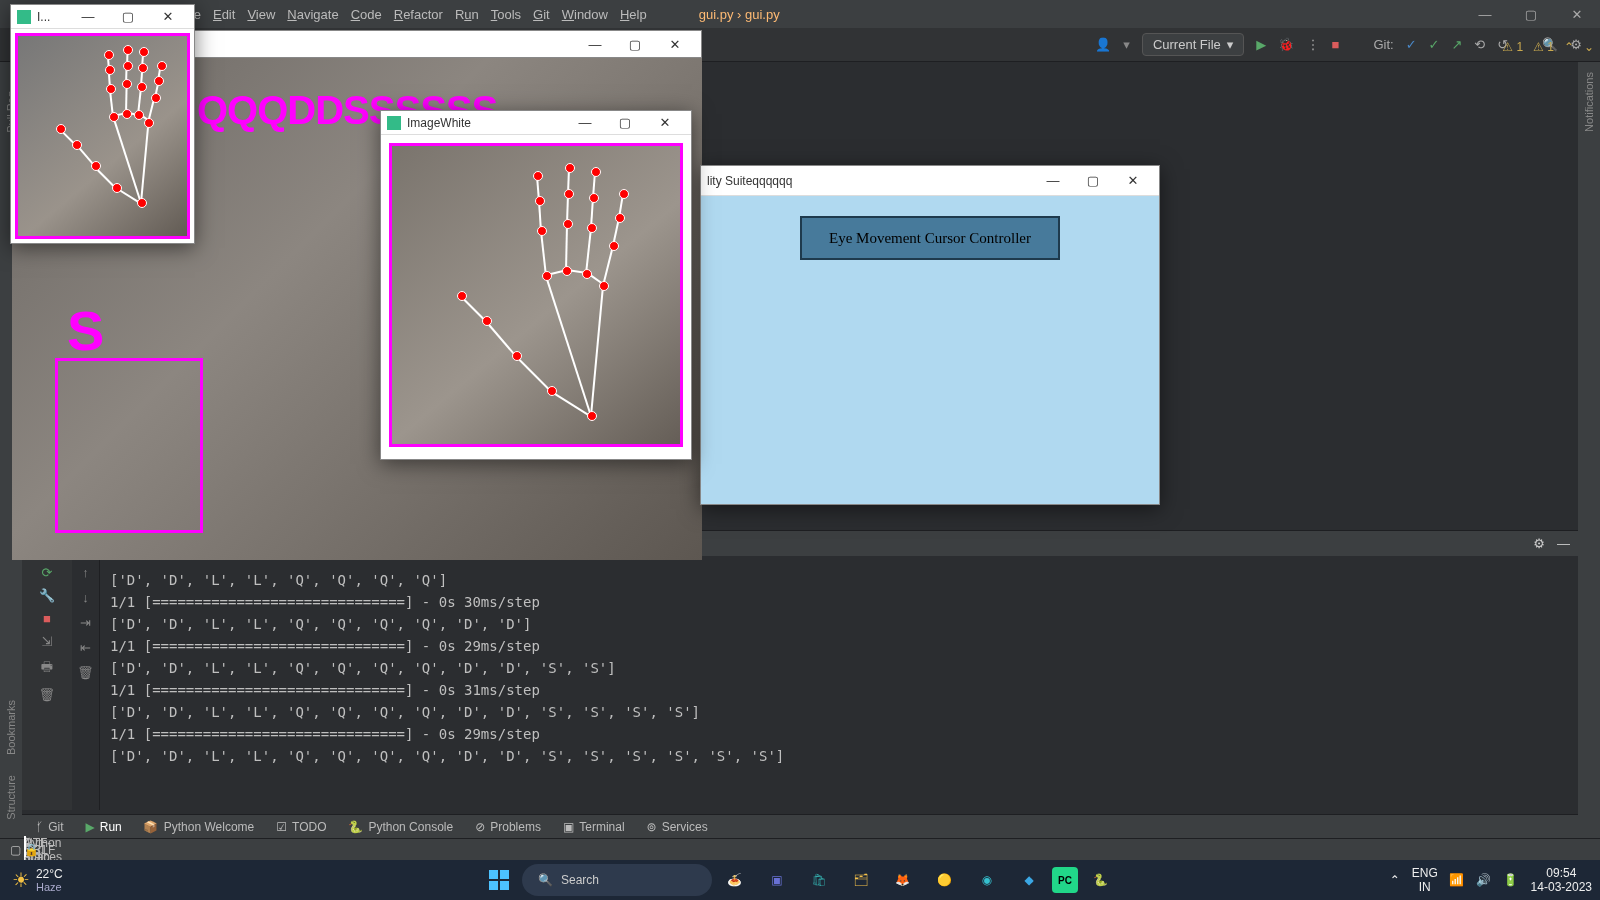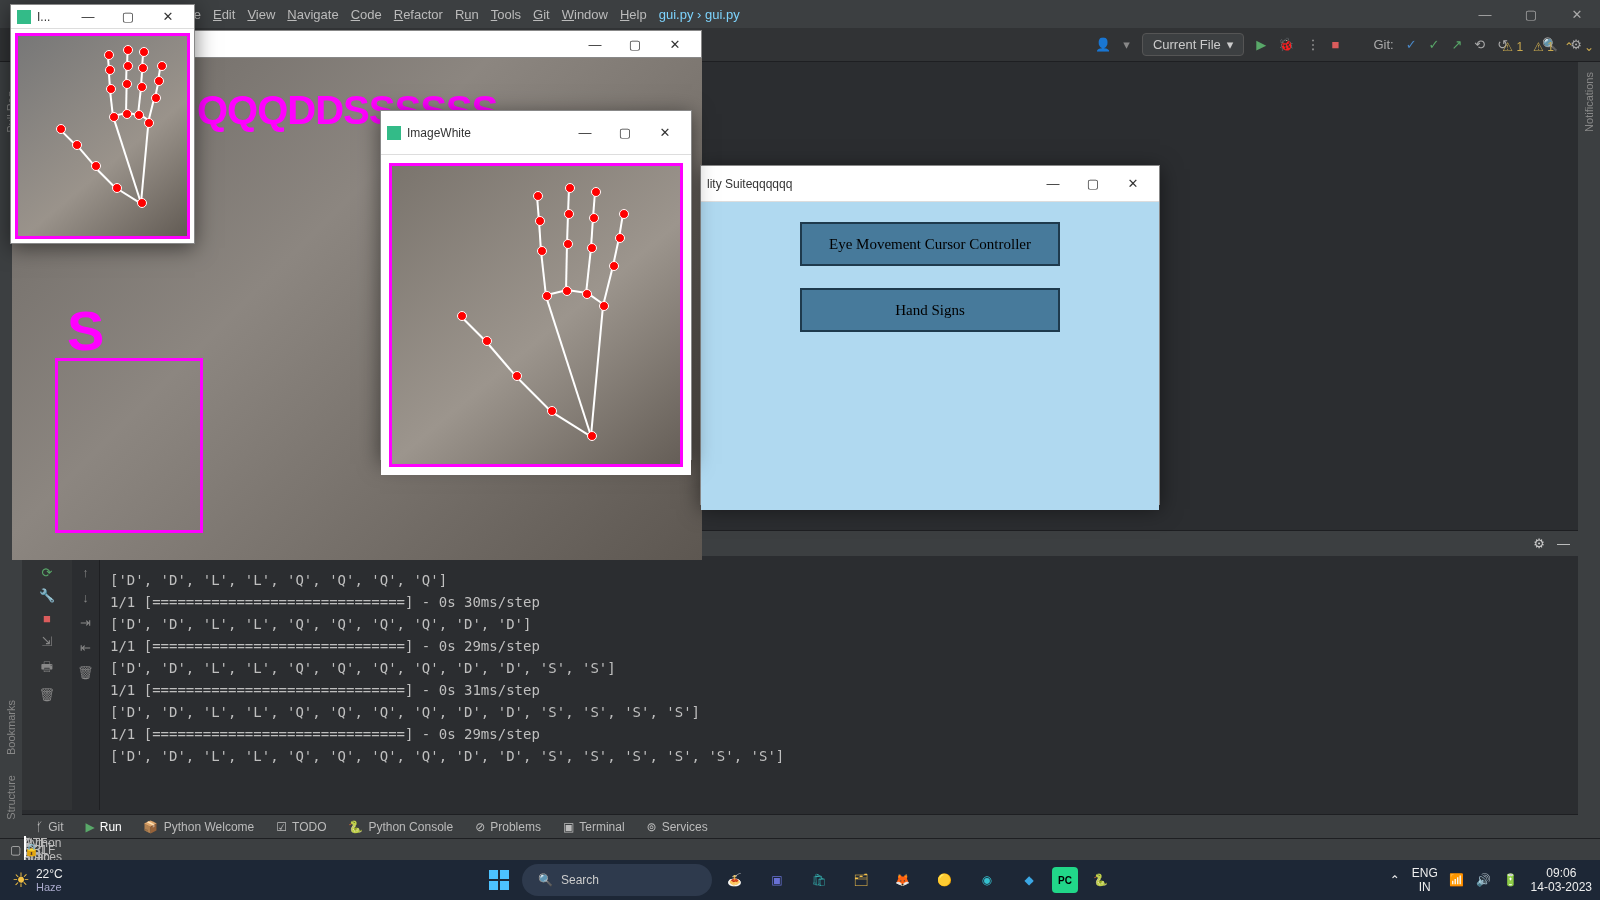--- a/index.html
+++ b/index.html
@@ -1,20 +1,20 @@
 <!DOCTYPE html>
 <html><head>
 <meta charset="utf-8">
 <style>
   *{box-sizing:border-box;margin:0;padding:0;font-family:"Segoe UI",Arial,sans-serif}
   html,body{width:1600px;height:900px;overflow:hidden;background:#2b2d30;color:#bbb;font-size:13px;position:relative}
   
   #ide-menu{position:absolute;left:0;top:0;right:0;height:28px;background:#3c3f41;display:flex;align-items:center;padding-left:180px;gap:12px;color:#bbb;z-index:5}
   #ide-menu span{cursor:default}
-  #ide-menu .bc{color:#7dd3fc}
+  #ide-menu .bc{margin-left:40px;color:#fdba74}
   #ide-close{position:absolute;right:0;top:0;display:flex;height:28px}
   #ide-close div{width:46px;display:flex;align-items:center;justify-content:center;color:#aaa}
   
   #ide-tool{position:absolute;left:0;top:28px;right:0;height:34px;background:#313335;display:flex;align-items:center;justify-content:flex-end;padding:0 18px;gap:12px;z-index:5;border-bottom:1px solid #1e1f22}
   .run-sel{background:#3c3f41;border:1px solid #555;border-radius:4px;padding:3px 10px;display:flex;align-items:center;gap:6px;color:#ccc}
   .tgreen{color:#59a869}.tred{color:#db5c5c}.tgray{color:#aaa}
   
   .gutter{position:absolute;top:62px;bottom:40px;width:22px;background:#3c3f41;z-index:4;display:flex;flex-direction:column;align-items:center;gap:20px;padding-top:20px;color:#888;font-size:11px}
   #gut-l{left:0}#gut-r{right:0}
   .vtxt{writing-mode:vertical-rl;transform:rotate(180deg)}
@@ -38,21 +38,21 @@
   
   #taskbar{position:absolute;left:0;right:0;bottom:0;height:40px;background:#1d2736;display:flex;align-items:center;z-index:100;color:#eee;font-size:12px}
   #weather{display:flex;align-items:center;gap:6px;padding:0 12px}
   #tb-center{position:absolute;left:50%;transform:translateX(-50%);display:flex;align-items:center;gap:4px}
   .tbicon{width:38px;height:38px;display:flex;align-items:center;justify-content:center;border-radius:4px}
   #search{display:flex;align-items:center;gap:8px;background:#2e3a4d;border-radius:20px;height:32px;padding:0 16px;color:#ccc;width:190px}
   #tray{position:absolute;right:8px;display:flex;align-items:center;gap:12px}
   #tray .clk{text-align:center;line-height:14px}
   
   .win{position:absolute;background:#fff;border:1px solid #888;box-shadow:0 4px 20px rgba(0,0,0,.5);z-index:50}
-  .titlebar{height:36px;background:#fff;display:flex;align-items:center;padding:0 6px;border-bottom:1px solid #ddd}
+  .titlebar{height:30px;background:#fff;display:flex;align-items:center;padding:0 6px;border-bottom:1px solid #ddd}
   .titlebar .ico{width:14px;height:14px;background:#3b8; margin-right:6px}
   .titlebar .ttl{flex:1;font-size:12px;color:#333}
   .titlebar .wc{width:40px;text-align:center;color:#333}
   
   #tkwin{left:700px;top:165px;width:460px;height:340px;background:#fff;z-index:55}
   #tkwin .titlebar{background:#fff}
   #tkbody{background:#b0d9f0;height:calc(100% - 30px);display:flex;flex-direction:column;align-items:center;padding:20px;gap:22px}
   #tkbody h1{font-family:Georgia,serif;font-weight:900;font-size:30px;color:#000}
   #tkbody h2{font-family:Georgia,serif;font-weight:400;font-size:22px;color:#000}
   .tkbtn{width:260px;height:44px;background:#477a9b;border:2px solid #1e3a4d;color:#000;font-family:Georgia,serif;font-size:15px;display:flex;align-items:center;justify-content:center}
@@ -64,21 +64,21 @@
   #roi{left:43px;top:300px;width:148px;height:175px}
   #cv-s{position:absolute;left:55px;top:240px;font-family:Arial;font-weight:bold;font-size:56px;color:magenta}
   #cv-q{position:absolute;left:185px;top:30px;font-family:Arial;font-weight:bold;font-size:40px;color:magenta;letter-spacing:-1px}
   
   #cvsm{left:10px;top:4px;width:185px;height:240px;z-index:70;background:#fff;border:1px solid #888}
   #cvsm .titlebar{height:24px}
   #cvsm-body{height:calc(100% - 24px);background:#fff;padding:4px}
   #cvsm-inner{width:100%;height:100%;border:3px solid magenta;background:linear-gradient(140deg,#777 0%,#9a938b 60%,#625b54 100%);position:relative}
   
   #cvwh{left:380px;top:110px;width:312px;height:350px;z-index:60;background:#fff;border:1px solid #888}
-  #cvwh .titlebar{height:44px}
+  #cvwh .titlebar{height:24px}
   #cvwh-body{height:calc(100% - 28px);background:#fff;padding:8px}
   #cvwh-inner{width:100%;height:100%;border:3px solid magenta;background:linear-gradient(140deg,#7a746d 0%,#9c958d 55%,#655e57 100%);position:relative}
   .dot{position:absolute;width:10px;height:10px;background:red;border:1px solid #fff;border-radius:50%;transform:translate(-50%,-50%)}
   .seg{position:absolute;width:2px;background:#fff;transform-origin:top left}
   .underline{text-decoration:underline;text-decoration-color:#bbb}
   #notif{position:absolute;right:0;top:62px;width:22px;height:80px;background:#3c3f41;color:#888;display:flex;align-items:center;justify-content:center;z-index:6}
   #notif .vtxt{font-size:11px}
 </style>
 </head>
 <body>
@@ -357,21 +357,20 @@
 
 <div id="tkwin" class="win">
   <div class="titlebar">
     <span class="ttl">lity Suiteqqqqqq</span>
     <span class="wc">—</span>
     <span class="wc">▢</span>
     <span class="wc">✕</span>
   </div>
   <div id="tkbody">
     <div class="tkbtn">Eye Movement Cursor Controller</div>
-    <div class="tkbtn">Hand Signs</div>
   </div>
 </div>
 
 <div id="taskbar">
   <div id="weather">
     <span style="color:#f5c244;font-size:20px">☀</span>
     <div>
       <div>22°C</div>
       <div style="font-size:11px;color:#aac">Haze</div>
     </div>
@@ -403,17 +402,17 @@
   <div id="tray">
     <span>⌃</span>
     <div class="clk">
       <div>ENG</div>
       <div>IN</div>
     </div>
     <span>📶</span>
     <span>🔊</span>
     <span>🔋</span>
     <div class="clk">
-      <div>09:06</div>
+      <div>09:54</div>
       <div>14-03-2023</div>
     </div>
   </div>
 </div>
 
 </body></html>

